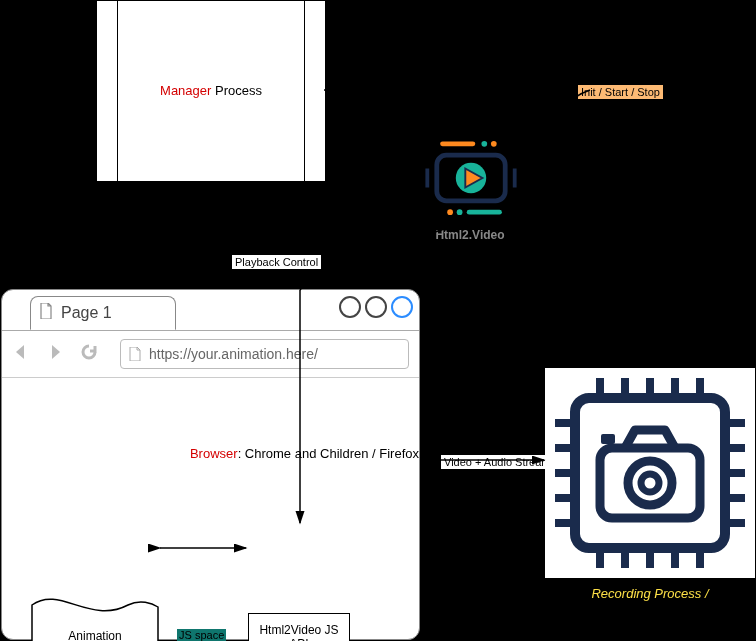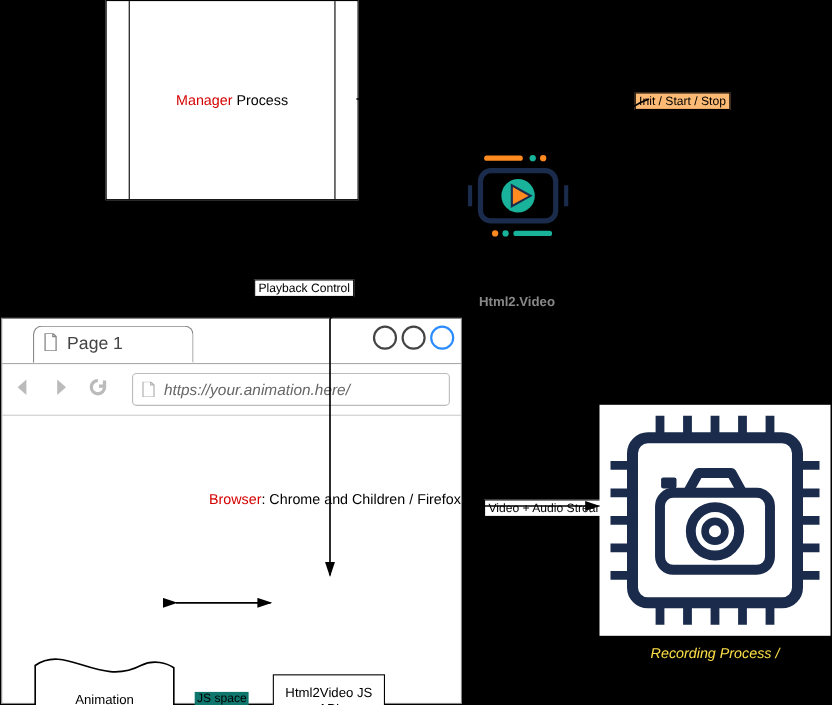--- a/index.html
+++ b/index.html
@@ -41,37 +41,37 @@
   }
 
   
   .h2v-logo {
     position:absolute; left:423px; top:140px;
     width:96px; height:76px;
   }
   .h2v-title {
     position:absolute; left:420px; top:228px;
     width:100px; text-align:center;
-    font-size:12px; font-weight:bold; color:#888;margin-top:39px;
+    font-size:12px; font-weight:bold; color:#888;
   }
 
   
   .pb-label {
     position:absolute; left:231px; top:254px;
     background:#fff; border:1px solid #000;
     font-size:11px; padding:1px 3px;
   }
 
   
   .browser {
     position:absolute; left:1px; top:289px;
     width:417px; height:349px;
     background:#fff;
     border:1px solid #888;
-    border-radius:0;
+    border-radius:12px;
   }
   .tabbar {
     position:relative; height:40px;
     border-bottom:1px solid #aaa;
   }
   .tab {
     position:absolute; left:28px; top:6px;
     width:146px; height:34px;
     border:1px solid #888;
     border-bottom:1px solid #fff;
@@ -82,21 +82,21 @@
     padding:0 8px;
     box-sizing:border-box;
     font-size:16px; color:#444;
   }
   .tab .pageicon { margin-right:8px; }
   .wbtns { position:absolute; right:6px; top:6px; display:flex; gap:4px; }
   .wbtn { width:18px; height:18px; border-radius:50%; border:2px solid #444; }
   .wbtn.blue { border-color:#2b8cff; }
   .navbar {
     height:46px; border-bottom:1px solid #ccc;
-    display:flex; align-items:center; padding:0 10px; gap:16px;font-style:italic;
+    display:flex; align-items:center; padding:0 10px; gap:16px;
   }
   .navbtn { color:#999; }
   .urlbox {
     flex:1; height:28px; border:1px solid #bbb; border-radius:4px;
     display:flex; align-items:center; padding:0 8px; color:#666; font-size:14px;
     gap:8px;
     margin-left:6px;
   }
   .browser-body { position:absolute; left:0; right:0; top:86px; bottom:0; }
   .browser-text {

